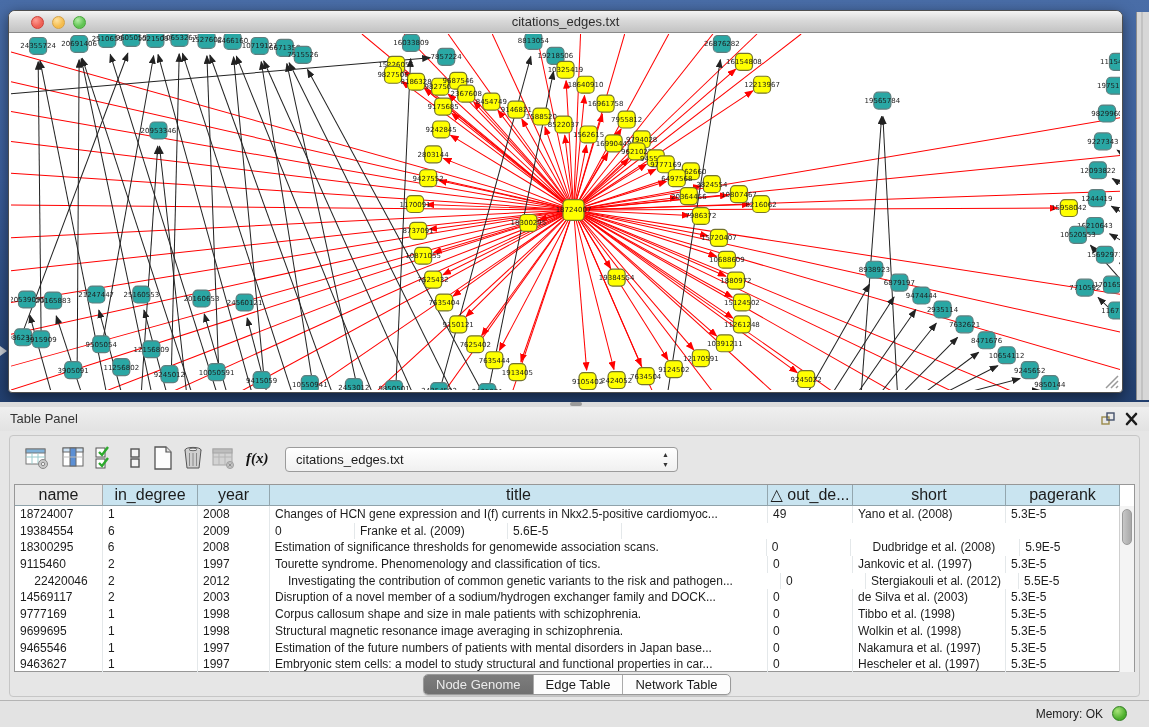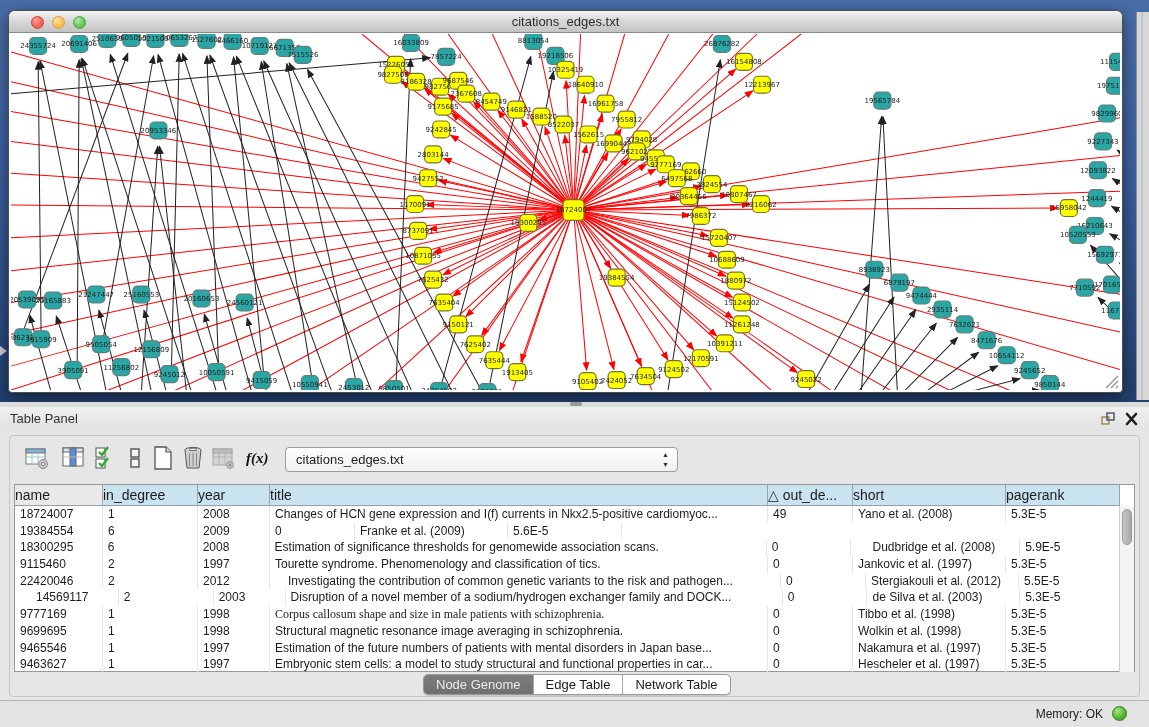--- a/index.html
+++ b/index.html
@@ -51,21 +51,21 @@
   .combo { position:absolute; left:285px; top:16px; width:393px; height:25px;
     background:linear-gradient(180deg,#ffffff,#f0f0f0); border:1px solid #9b9b9b;
     border-radius:4px; }
   .combo .val { position:absolute; left:10px; top:4px; font-size:13px; color:#1c1c1c; }
   .combo .step { position:absolute; right:7px; top:2px; width:9px; font-size:7px;
     line-height:10px; color:#333; text-align:center; }
 
   .table-wrap { position:absolute; left:14px; top:484px; width:1121px; height:188px;
     background:#fff; border:1px solid #979797; }
   .t-header { display:flex; height:21px; }
-  .th { height:21px; font-size:14px; color:#1c1c1c; text-align:left; line-height:20px;
+  .th { height:21px; font-size:16px; color:#1c1c1c; text-align:center; line-height:20px;
     background:#c9e4f0; border-right:1px solid #93a6ae; border-bottom:1px solid #8fa2aa;
     overflow:hidden; white-space:nowrap; }
   .th.gray { background:#e9e9e9; border-right:1px solid #a9a9a9; }
   .t-body { position:relative; }
   .tr { display:flex; height:16.7px; }
   .td { height:16.7px; font-size:12px; color:#1c1c1c; line-height:16px; padding-left:5px;
     border-right:1px solid #e4e8ea; overflow:hidden; white-space:nowrap; }
   .scroll { position:absolute; right:0; top:21px; width:15px; height:166px;
     background:#f4f4f4; border-left:1px solid #cfcfcf; }
   .thumb { position:absolute; left:2px; top:3px; width:10px; height:36px;
@@ -619,42 +619,42 @@
       <div class="tr">
         <div class="td" style="width: 88px;">9115460</div>
         <div class="td" style="width: 95px;">2</div>
         <div class="td" style="width: 72px;">1997</div>
         <div class="td" style="width: 498px;">Tourette syndrome. Phenomenology and classification of tics.</div>
         <div class="td" style="width: 85px;">0</div>
         <div class="td" style="width: 153px;">Jankovic et al. (1997)</div>
         <div class="td" style="width: 114px;">5.3E-5</div>
       </div>
       <div class="tr">
-        <div class="td" style="width: 88px;">22420046</div>
+        <div class="td" style="width: 88px; text-align: center;">22420046</div>
         <div class="td" style="width: 95px;">2</div>
         <div class="td" style="width: 72px;">2012</div>
         <div class="td" style="width: 498px; margin-left: 13px;">Investigating the contribution of common genetic variants to the risk and pathogen...</div>
         <div class="td" style="width: 85px;">0</div>
         <div class="td" style="width: 153px;">Stergiakouli et al. (2012)</div>
         <div class="td" style="width: 114px;">5.5E-5</div>
       </div>
       <div class="tr">
-        <div class="td" style="width: 88px; margin-left: 16px;">14569117</div>
+        <div class="td" style="width: 88px;">14569117</div>
         <div class="td" style="width: 95px;">2</div>
         <div class="td" style="width: 72px;">2003</div>
         <div class="td" style="width: 498px;">Disruption of a novel member of a sodium/hydrogen exchanger family and DOCK...</div>
         <div class="td" style="width: 85px;">0</div>
         <div class="td" style="width: 153px;">de Silva et al. (2003)</div>
         <div class="td" style="width: 114px;">5.3E-5</div>
       </div>
       <div class="tr">
         <div class="td" style="width: 88px;">9777169</div>
         <div class="td" style="width: 95px;">1</div>
         <div class="td" style="width: 72px;">1998</div>
-        <div class="td" style="width: 498px; font-family: Liberation Serif, serif;">Corpus callosum shape and size in male patients with schizophrenia.</div>
+        <div class="td" style="width: 498px;">Corpus callosum shape and size in male patients with schizophrenia.</div>
         <div class="td" style="width: 85px;">0</div>
         <div class="td" style="width: 153px;">Tibbo et al. (1998)</div>
         <div class="td" style="width: 114px;">5.3E-5</div>
       </div>
       <div class="tr">
         <div class="td" style="width: 88px;">9699695</div>
         <div class="td" style="width: 95px;">1</div>
         <div class="td" style="width: 72px;">1998</div>
         <div class="td" style="width: 498px;">Structural magnetic resonance image averaging in schizophrenia.</div>
         <div class="td" style="width: 85px;">0</div>

